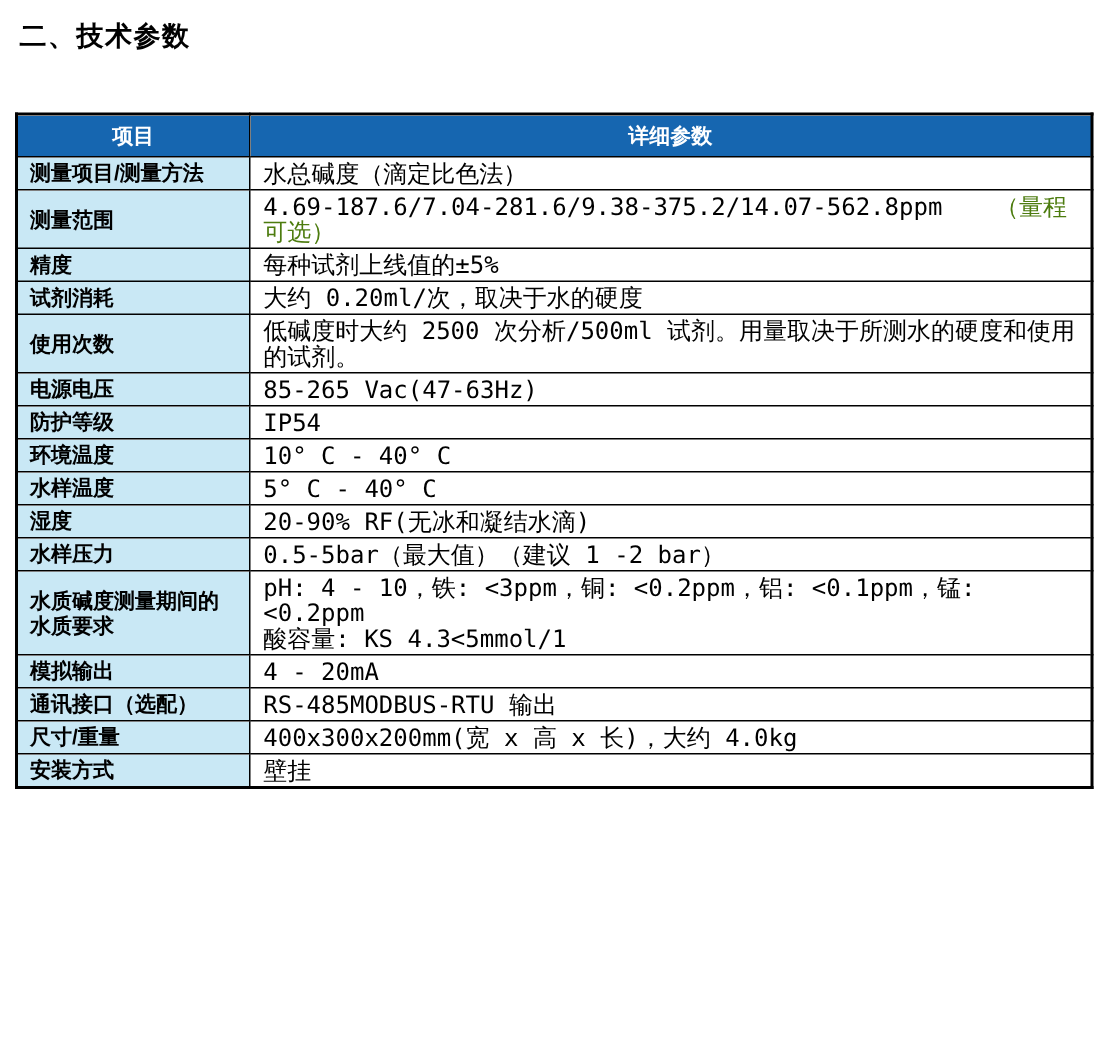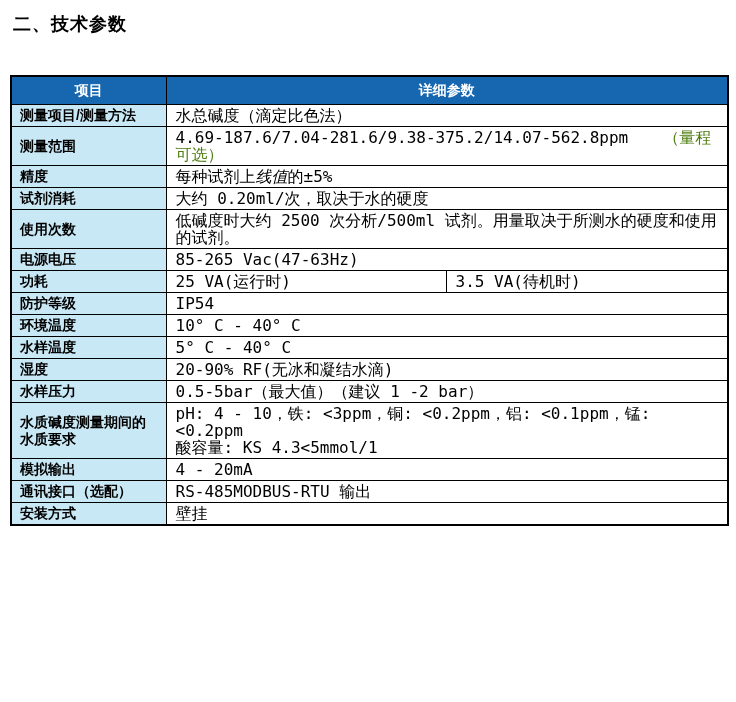--- a/index.html
+++ b/index.html
@@ -67,21 +67,20 @@
   td.value {
     background: #ffffff;
     font-size: 16px;
     padding: 2px 6px 2px 9px;
     line-height: 17px;
   }
   .red { color: #4d7c0f; margin-left: 35px; }
   .redline {
     border-bottom: 2px solid #F20D18;
     padding-bottom: 1px;
-    font-style: italic;
   }
 </style>
 </head>
 <body>
 
 <div class="page">
 
   <div class="doc-title">二、技术参数</div>
 
   <table class="spec">
@@ -115,25 +114,20 @@
       </tr>
       <tr class="tall">
         <th class="label">使用次数</th>
         <td class="value" colspan="2">低碱度时大约 2500 次分析/500ml 试剂。用量取决于所测水的硬度和使用的试剂。</td>
       </tr>
       <tr>
         <th class="label">电源电压</th>
         <td class="value" colspan="2">85-265 Vac(47-63Hz)</td>
       </tr>
       <tr>
-        <th class="label">功耗</th>
-        <td class="value">25 VA(运行时)</td>
-        <td class="value">3.5 VA(待机时)</td>
-      </tr>
-      <tr>
         <th class="label">防护等级</th>
         <td class="value" colspan="2">IP54</td>
       </tr>
       <tr>
         <th class="label">环境温度</th>
         <td class="value" colspan="2">10° C - 40° C</td>
       </tr>
       <tr>
         <th class="label">水样温度</th>
         <td class="value" colspan="2">5° C - 40° C</td>
@@ -152,19 +146,23 @@
       </tr>
       <tr>
         <th class="label">模拟输出</th>
         <td class="value" colspan="2">4 - 20mA</td>
       </tr>
       <tr>
         <th class="label">通讯接口（选配）</th>
         <td class="value" colspan="2">RS-485MODBUS-RTU 输出</td>
       </tr>
       <tr>
+        <th class="label">尺寸/重量</th>
+        <td class="value" colspan="2">400x300x200mm(宽 x 高 x 长)，大约 4.0kg</td>
+      </tr>
+      <tr>
         <th class="label">安装方式</th>
         <td class="value" colspan="2">壁挂</td>
       </tr>
     </tbody>
   </table>
 
 </div>
 
 </body></html>

